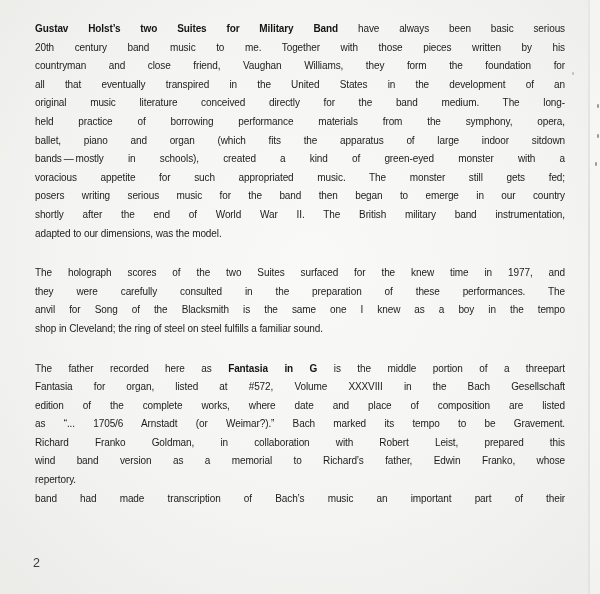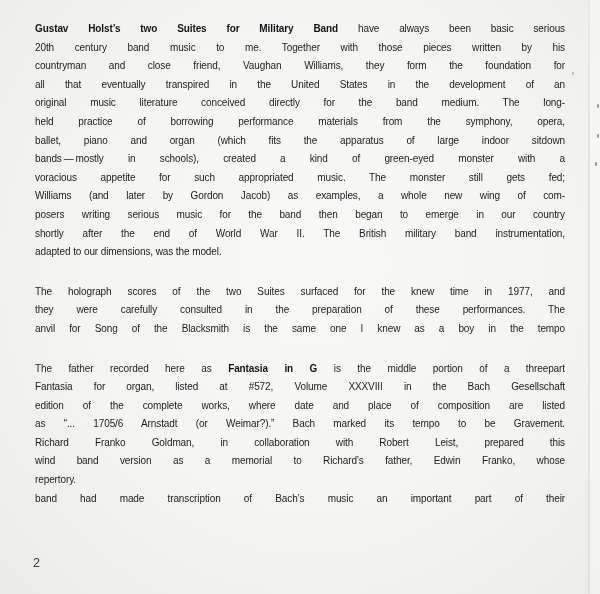--- a/index.html
+++ b/index.html
@@ -84,29 +84,29 @@
       <div class="para">
         <div class="line"><span class="seg bold">Gustav Holst’s two Suites for Military Band</span><span class="seg"> have always been basic serious</span></div>
         <div class="line"><span class="seg">20th century band music to me. Together with those pieces written by his</span></div>
         <div class="line"><span class="seg">countryman and close friend, Vaughan Williams, they form the foundation for</span></div>
         <div class="line"><span class="seg">all that eventually transpired in the United States in the development of an</span></div>
         <div class="line"><span class="seg">original music literature conceived directly for the band medium. The long-</span></div>
         <div class="line"><span class="seg">held practice of borrowing performance materials from the symphony, opera,</span></div>
         <div class="line"><span class="seg">ballet, piano and organ (which fits the apparatus of large indoor sitdown</span></div>
         <div class="line"><span class="seg">bands — mostly in schools), created a kind of green-eyed monster with a</span></div>
         <div class="line"><span class="seg">voracious appetite for such appropriated music. The monster still gets fed;</span></div>
-        <div class="line"><span class="seg">Williams (and later by Gordon Jacob) as examples, a whole new wing of com-</span></div>
         <div class="line"><span class="seg">posers writing serious music for the band then began to emerge in our country</span></div>
         <div class="line"><span class="seg">shortly after the end of World War II. The British military band instrumentation,</span></div>
         <div class="line last"><span class="seg">adapted to our dimensions, was the model.</span></div>
       </div>
       <div class="para">
         <div class="line"><span class="seg">The holograph scores of the two </span><span class="seg italic">Suites</span><span class="seg"> surfaced for the knew time in 1977, and</span></div>
         <div class="line"><span class="seg">they were carefully consulted in the preparation of these performances. The</span></div>
         <div class="line"><span class="seg">anvil for </span><span class="seg italic">Song of the Blacksmith</span><span class="seg"> is the same one I knew as a boy in the tempo</span></div>
+        <div class="line last"><span class="seg">shop in Cleveland; the ring of steel on steel fulfills a familiar sound.</span></div>
       </div>
       <div class="para">
         <div class="line"><span class="seg">The father recorded here as </span><span class="seg bold">Fantasia in G</span><span class="seg"> is the middle portion of a threepart</span></div>
         <div class="line"><span class="seg italic">Fantasia</span><span class="seg"> for organ, listed at #572, Volume XXXVIII in the Bach Gesellschaft</span></div>
         <div class="line"><span class="seg">edition of the complete works, where date and place of composition are listed</span></div>
         <div class="line"><span class="seg">as “... 1705/6 Arnstadt (or Weimar?).” Bach marked its tempo to be </span><span class="seg italic">Gravement.</span></div>
         <div class="line"><span class="seg">Richard Franko Goldman, in collaboration with Robert Leist, prepared this</span></div>
         <div class="line"><span class="seg">wind band version as a memorial to Richard’s father, Edwin Franko, whose</span></div>
         <div class="line last"><span class="seg">repertory.</span></div>
         <div class="line"><span class="seg">band had made transcription of Bach’s music an important part of their</span></div>

